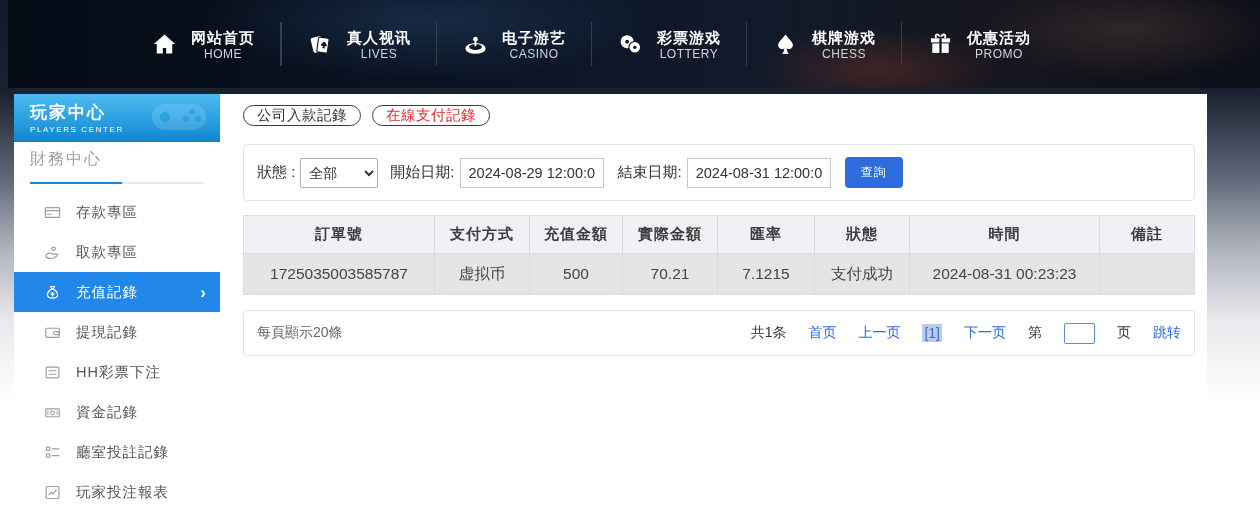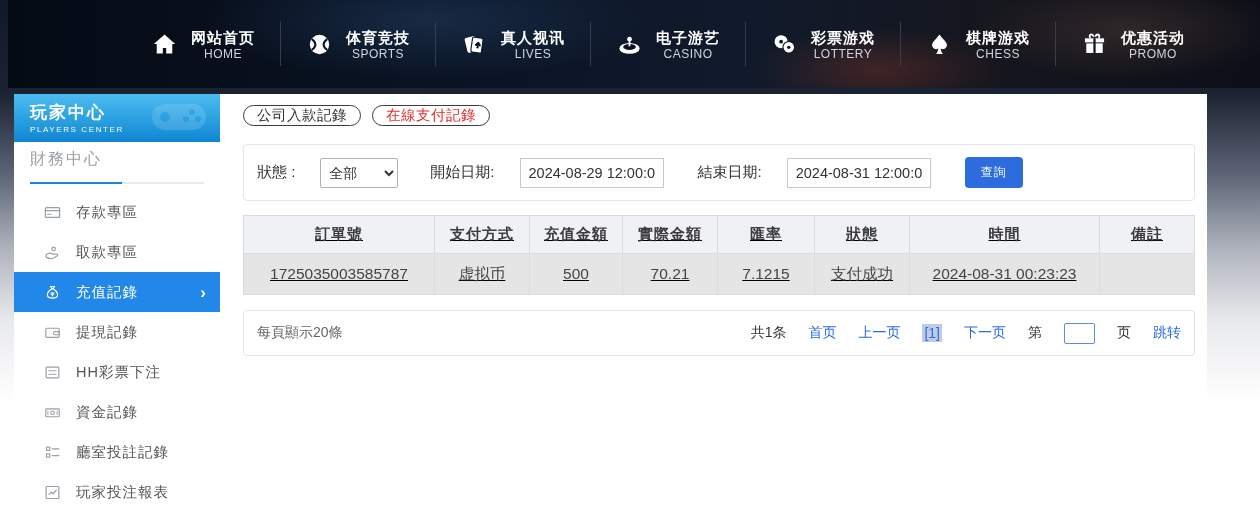--- a/index.html
+++ b/index.html
@@ -64,40 +64,40 @@
   .tabsrow { display:flex; gap:11px; }
   .pill {
     display:inline-flex; align-items:center; background:#fff;
     border:1px solid #3c3c3c; border-radius:17px;
     padding:0 13px; font-size:14.5px; color:#333; cursor:pointer; letter-spacing:.5px;
   }
   .pill.active { color:#e52b2b; }
 
   .filterbox {
     margin-top:18px; border:1px solid #e3e5e8; border-radius:4px;
-    padding:12px 13px; display:flex; align-items:center; font-size:15px; color:#333;gap:20px;
+    padding:12px 13px; display:flex; align-items:center; font-size:15px; color:#333;
   }
   .flabel { margin-right:5px; }
   .filterbox select {
     width:78px; height:30px; border:1px solid #adb2b9; border-radius:2px;
     font-size:14px; color:#333; margin-right:12px; padding-left:4px;
     font-family:"Liberation Sans","DejaVu Sans",sans-serif; background:#fff;
   }
   .dateinput {
     width:144px; height:30px; border:1px solid #c6cacf; padding:0 8px;
     font-size:14.5px; color:#333; margin-right:14px;
     font-family:"Liberation Sans","DejaVu Sans",sans-serif;
   }
   .querybtn {
     background:#2c6cdf; color:#fff; border:none; border-radius:4px;
     padding:0 16px; height:31px; font-size:12px; cursor:pointer; letter-spacing:1px;
     font-family:"Liberation Sans","DejaVu Sans",sans-serif;
   }
 
-  table.records { width:100%; border-collapse:collapse; margin-top:14px; table-layout:fixed;text-decoration:underline; }
+  table.records { width:100%; border-collapse:collapse; margin-top:14px; table-layout:fixed; }
   .records th {
     background:#eff1f4; border:1px solid #d9dce1; height:38px;
     font-size:15px; color:#3c3c3c; font-weight:bold; letter-spacing:1px;
   }
   .records td {
     border:1px solid #d9dce1; height:41px; text-align:center;
     font-size:15.5px; color:#444; background:#e5e5e5;
   }
 
   .pagebar {
@@ -126,32 +126,20 @@
             <path d="M12 3 2.5 11.5h2.6V20h5.4v-5h3v5h5.4v-8.5h2.6z" fill="#fff"></path>
           </svg>
       </span>
       <span class="navtxt">
         <div class="zh">网站首页</div>
         <div class="en">HOME</div>
       </span>
     </div>
     <div class="navdiv"></div>
 
-    <div class="navitem">
-      <span>
-        <svg class="navicon" viewBox="0 0 24 24">
-            <circle cx="12" cy="12" r="8.6" fill="#fff"></circle>
-            <path d="M5.2 7.2c4.2 3 4.2 6.6 0 9.6M18.8 7.2c-4.2 3-4.2 6.6 0 9.6" stroke="#0a1424" stroke-width="1.8" fill="none"></path>
-          </svg>
-      </span>
-      <span class="navtxt">
-        <div class="zh">体育竞技</div>
-        <div class="en">SPORTS</div>
-      </span>
-    </div>
     <div class="navdiv"></div>
 
     <div class="navitem">
       <span>
         <svg class="navicon" viewBox="0 0 24 24">
             <g transform="rotate(-14 12 12)">
               <rect x="4.5" y="4.5" width="9.5" height="13.5" rx="1.5" fill="#fff"></rect>
             </g>
             <g transform="rotate(8 12 12)">
               <rect x="9.5" y="5.5" width="9.5" height="13.5" rx="1.5" fill="#fff" stroke="#0a1424" stroke-width="1"></rect>

